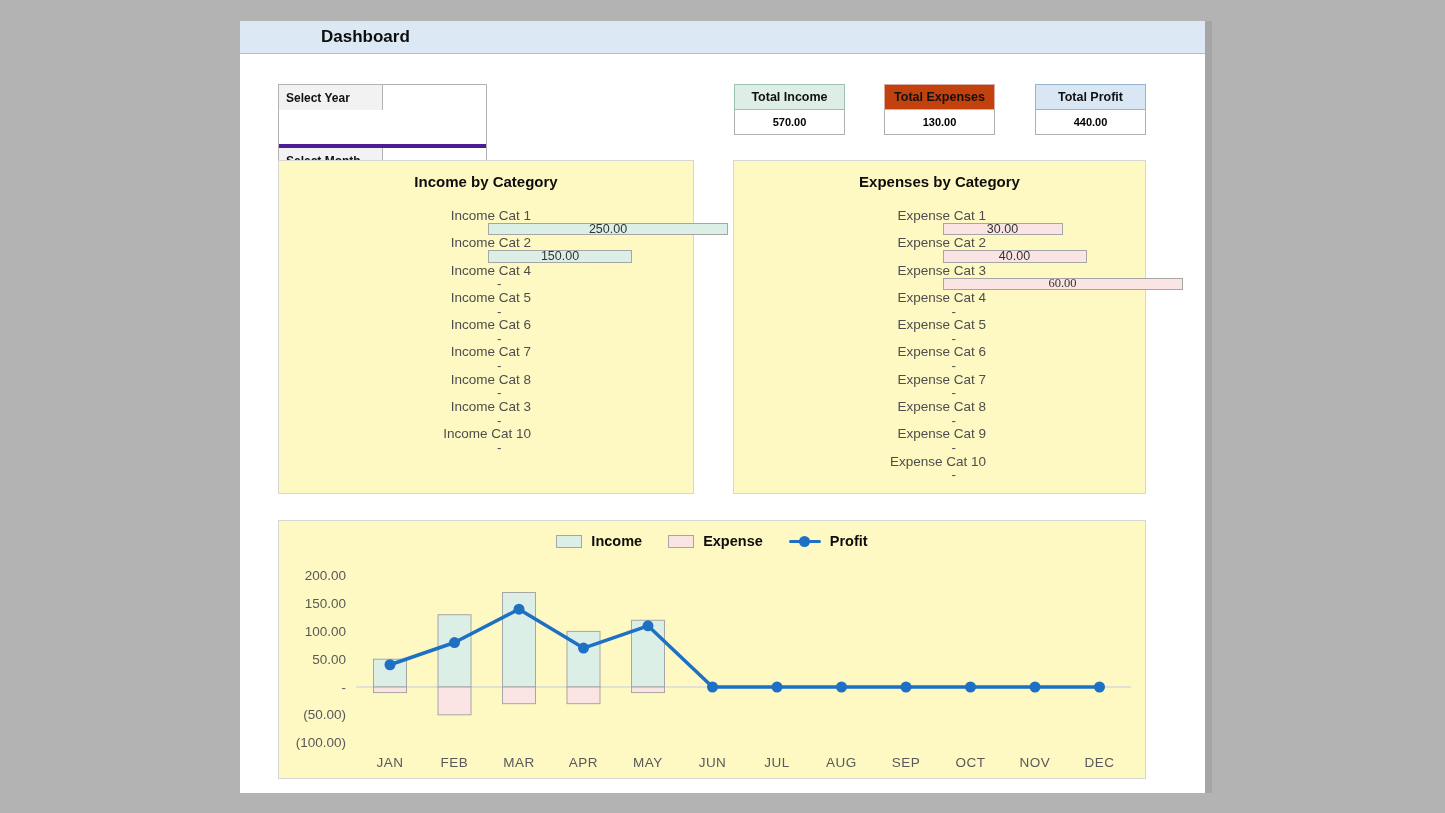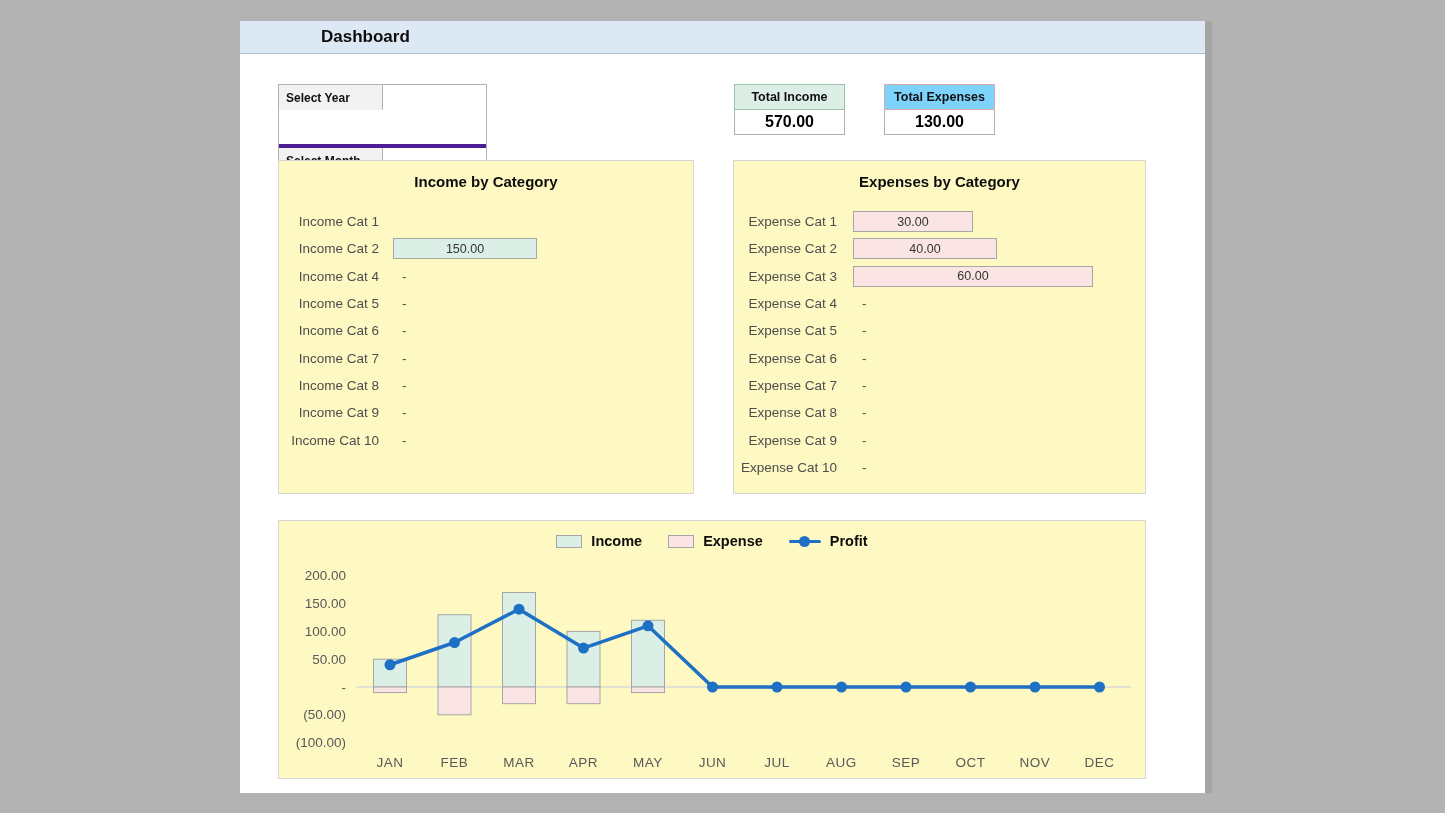--- a/index.html
+++ b/index.html
@@ -38,36 +38,36 @@
 
   
   .total-box { position:absolute; top:63px; width:111px; }
   .total-header {
     height:26px; display:flex; align-items:center; justify-content:center;
     font-weight:bold; font-size:12.5px; border:1px solid #b0b0b0;
   }
   .total-value {
     height:25px; background:#fff; border:1px solid #b0b0b0; border-top:none;
     display:flex; align-items:center; justify-content:center;
-    font-weight:bold; font-size:16px; color:#000;
+    font-weight:bold; font-size:11px; color:#000;
   }
   .total-box.income  { left:494px; } .total-box.income  .total-header { background:#ddeee6; border-color:#9cc3ab; }
-  .total-box.expense { left:644px; } .total-box.expense .total-header { background:#7dd3fc; border-color:#dcaaa6; }
+  .total-box.expense { left:644px; } .total-box.expense .total-header { background:#c2410c; border-color:#dcaaa6; }
   .total-box.profit  { left:795px; } .total-box.profit  .total-header { background:#d9e7f4; border-color:#97b3cd; }
 
   
   .panel { position:absolute; background:#fef9c3; border:1px solid #d6d6d6; }
   #income-panel  { left:38px;  top:139px; width:416px; height:334px; }
   #expense-panel { left:493px; top:139px; width:413px; height:334px; }
   .panel-title {
     position:absolute; top:12px; left:0; right:0; text-align:center;
     font-weight:bold; font-size:15px; color:#0d0d0d;
   }
   .cat-rows { position:absolute; left:0; right:10px; top:47px; }
-  .cat-row { height:27.3px; display:flex; align-items:center; }
+  .cat-row { height:27.3px; display:flex; align-items:center;flex-direction:column; }
   .cat-label { text-align:right; font-size:13.5px; color:#4d4d4d; flex:none; }
   #income-panel  .cat-label { width:100px; }
   #expense-panel .cat-label { width:103px; }
   .cat-bar-zone { flex:1; position:relative; height:21px; }
   #income-panel  .cat-bar-zone { margin-left:14px; }
   #expense-panel .cat-bar-zone { margin-left:16px; }
   .cat-bar {
     position:absolute; left:0; top:0; height:100%;
     border:1px solid #a6a6a6;
     display:flex; align-items:center; justify-content:center;
@@ -118,26 +118,33 @@
   </div>
 
   <div class="total-box income">
     <div class="total-header">Total Income</div>
     <div class="total-value">570.00</div>
   </div>
   <div class="total-box expense">
     <div class="total-header">Total Expenses</div>
     <div class="total-value">130.00</div>
   </div>
+  <div class="total-box profit">
+    <div class="total-header">Total Profit</div>
+    <div class="total-value">440.00</div>
+  </div>
 
   <div class="panel" id="income-panel">
     <div class="panel-title">Income by Category</div>
     <div class="cat-rows">
         <div class="cat-row">
           <div class="cat-label">Income Cat 1</div>
+          <div class="cat-bar-zone">
+            <div class="cat-bar" style="width: 240px;">250.00</div>
+          </div>
         </div>
         <div class="cat-row">
           <div class="cat-label">Income Cat 2</div>
           <div class="cat-bar-zone">
             <div class="cat-bar" style="width: 144px;">150.00</div>
           </div>
         </div>
         <div class="cat-row">
           <div class="cat-label">Income Cat 4</div>
           <div class="cat-bar-zone">
@@ -162,21 +169,21 @@
             <div class="cat-dash">-</div>
           </div>
         </div>
         <div class="cat-row">
           <div class="cat-label">Income Cat 8</div>
           <div class="cat-bar-zone">
             <div class="cat-dash">-</div>
           </div>
         </div>
         <div class="cat-row">
-          <div class="cat-label">Income Cat 9</div>
+          <div class="cat-label">Income Cat 3</div>
           <div class="cat-bar-zone">
             <div class="cat-dash">-</div>
           </div>
         </div>
         <div class="cat-row">
           <div class="cat-label">Income Cat 10</div>
           <div class="cat-bar-zone">
             <div class="cat-dash">-</div>
           </div>
         </div>
@@ -194,21 +201,21 @@
         </div>
         <div class="cat-row">
           <div class="cat-label">Expense Cat 2</div>
           <div class="cat-bar-zone">
             <div class="cat-bar" style="width: 144px;">40.00</div>
           </div>
         </div>
         <div class="cat-row">
           <div class="cat-label">Expense Cat 3</div>
           <div class="cat-bar-zone">
-            <div class="cat-bar" style="width: 240px;">60.00</div>
+            <div class="cat-bar" style="width: 240px; font-family: Liberation Serif, serif;">60.00</div>
           </div>
         </div>
         <div class="cat-row">
           <div class="cat-label">Expense Cat 4</div>
           <div class="cat-bar-zone">
             <div class="cat-dash">-</div>
           </div>
         </div>
         <div class="cat-row">
           <div class="cat-label">Expense Cat 5</div>

